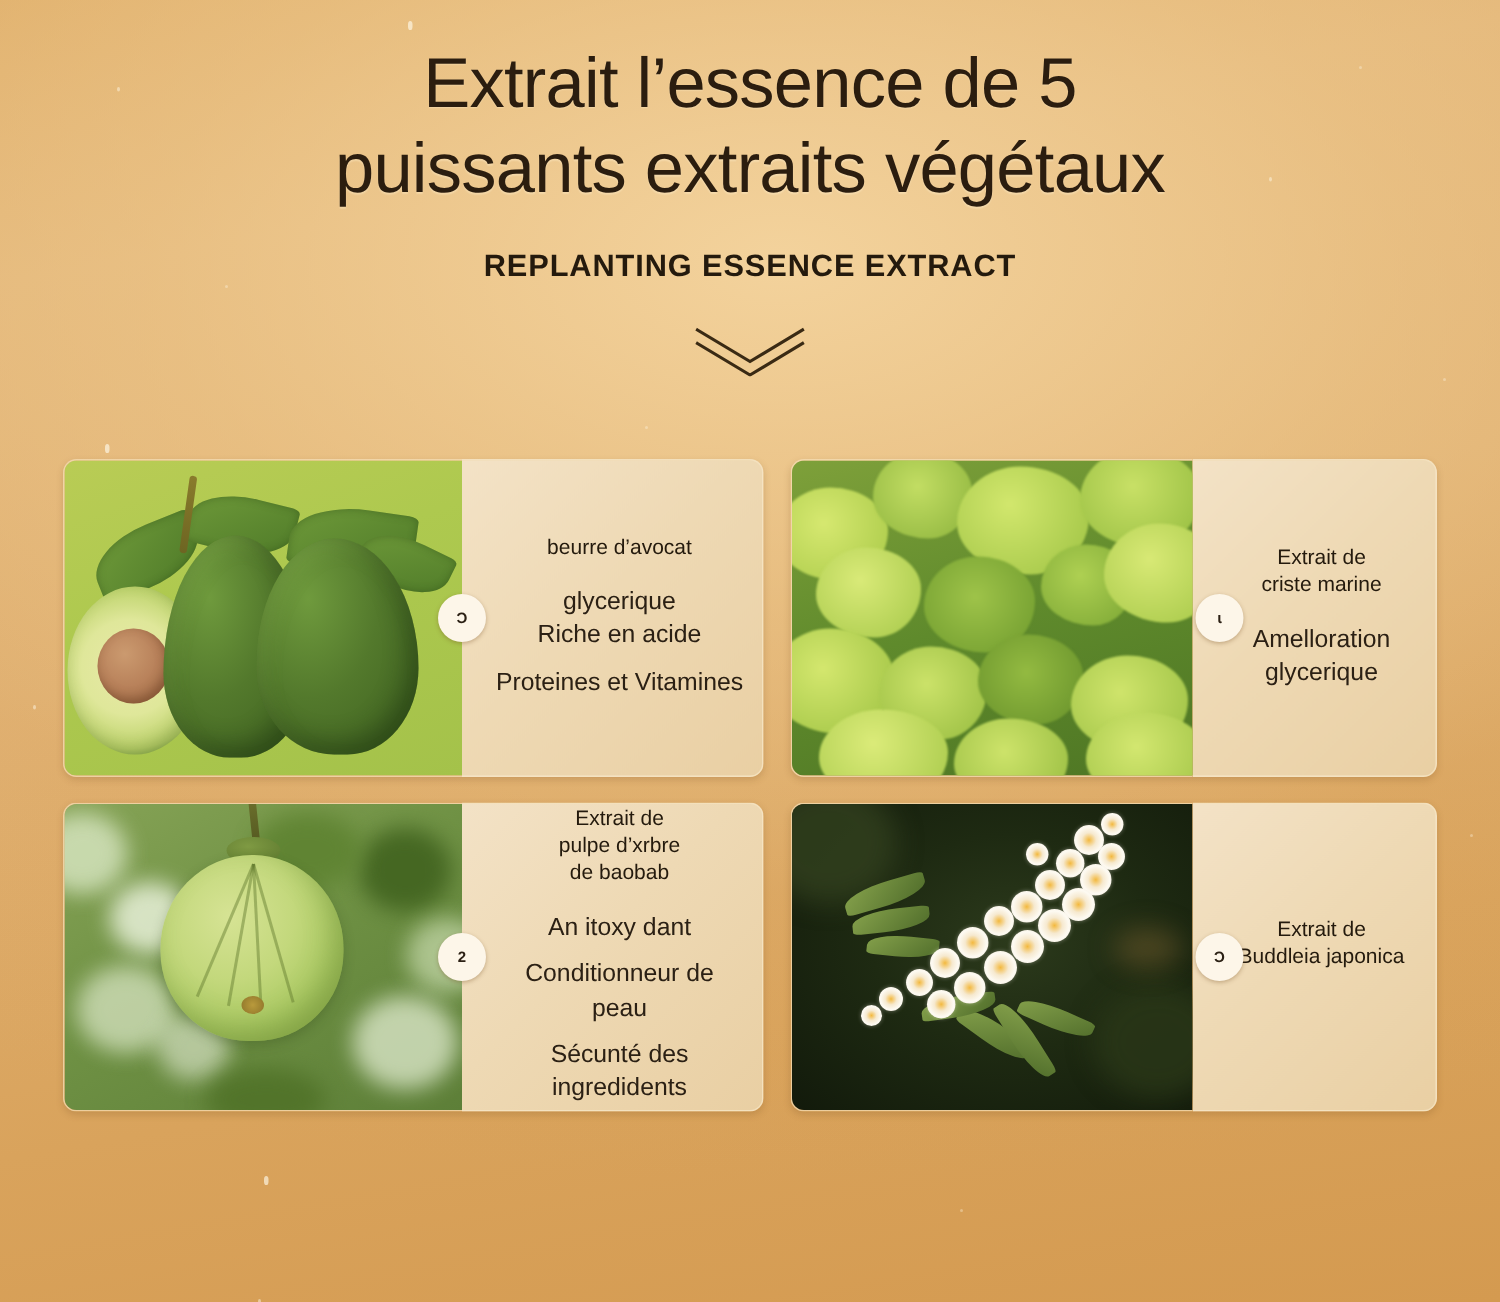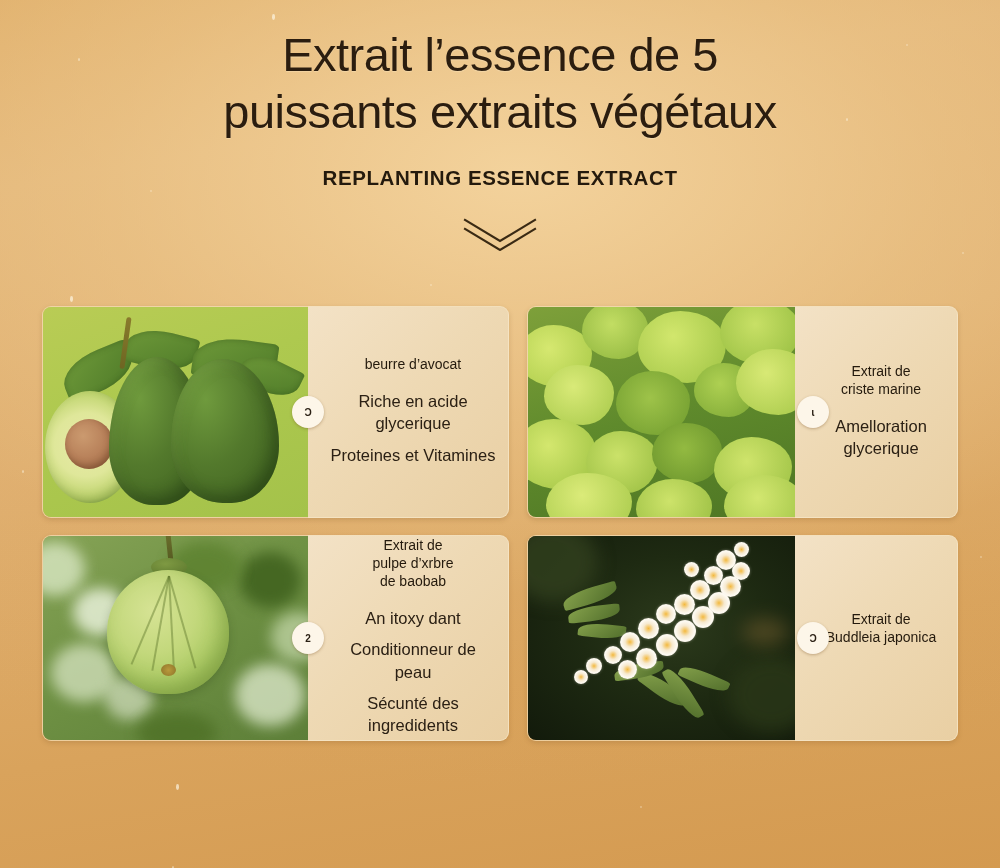--- a/index.html
+++ b/index.html
@@ -311,22 +311,22 @@
           <div class="av-body" style="left:128px;top:52px;width:108px;height:144px;border-radius:48% 52% 44% 48% / 58% 60% 40% 40%;"></div>
         </div>
       </div>
 
       <div class="card-text">
         <div class="card-heading">
           <span class="t-line">beurre d’avocat</span>
         </div>
         <div class="card-bullets">
           <span class="bullet">
+            <span class="t-line">glycerique</span>
             <span class="t-line">Riche en acide</span>
-            <span class="t-line">glycerique</span>
           </span>
           <span class="bullet">
             <span class="t-line">Proteines et Vitamines</span>
           </span>
         </div>
       </div>
 
       <div class="card-badge">Ɔ</div>
     </div>
   </div>

